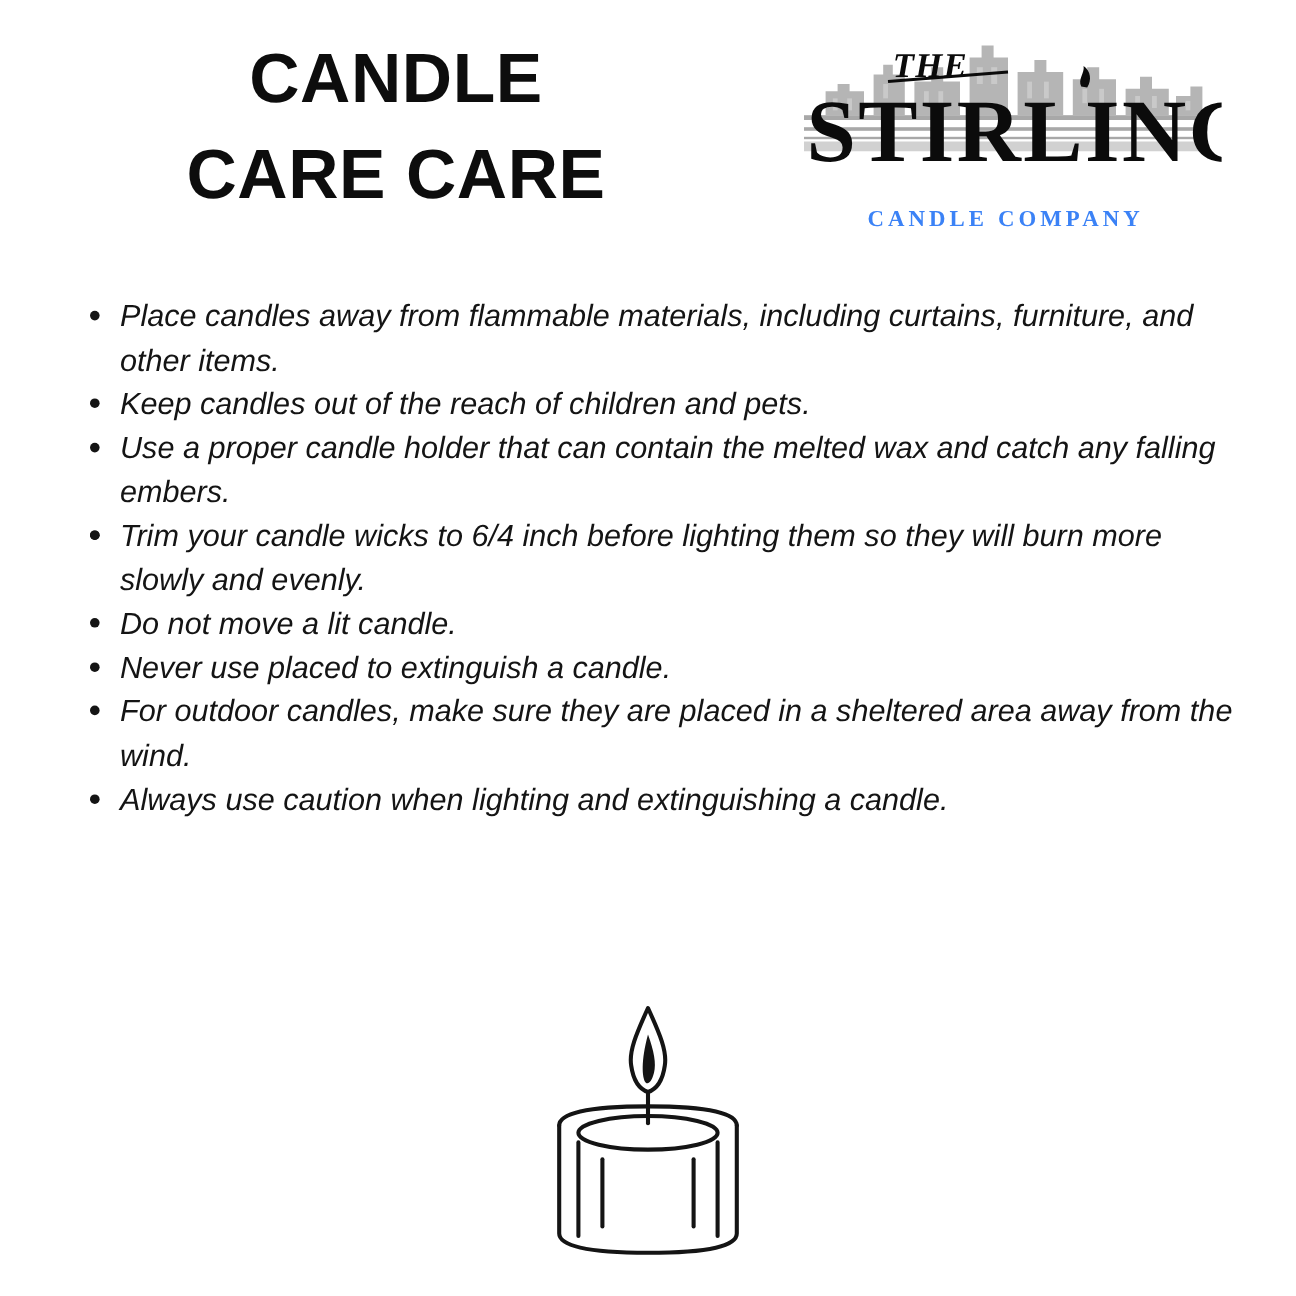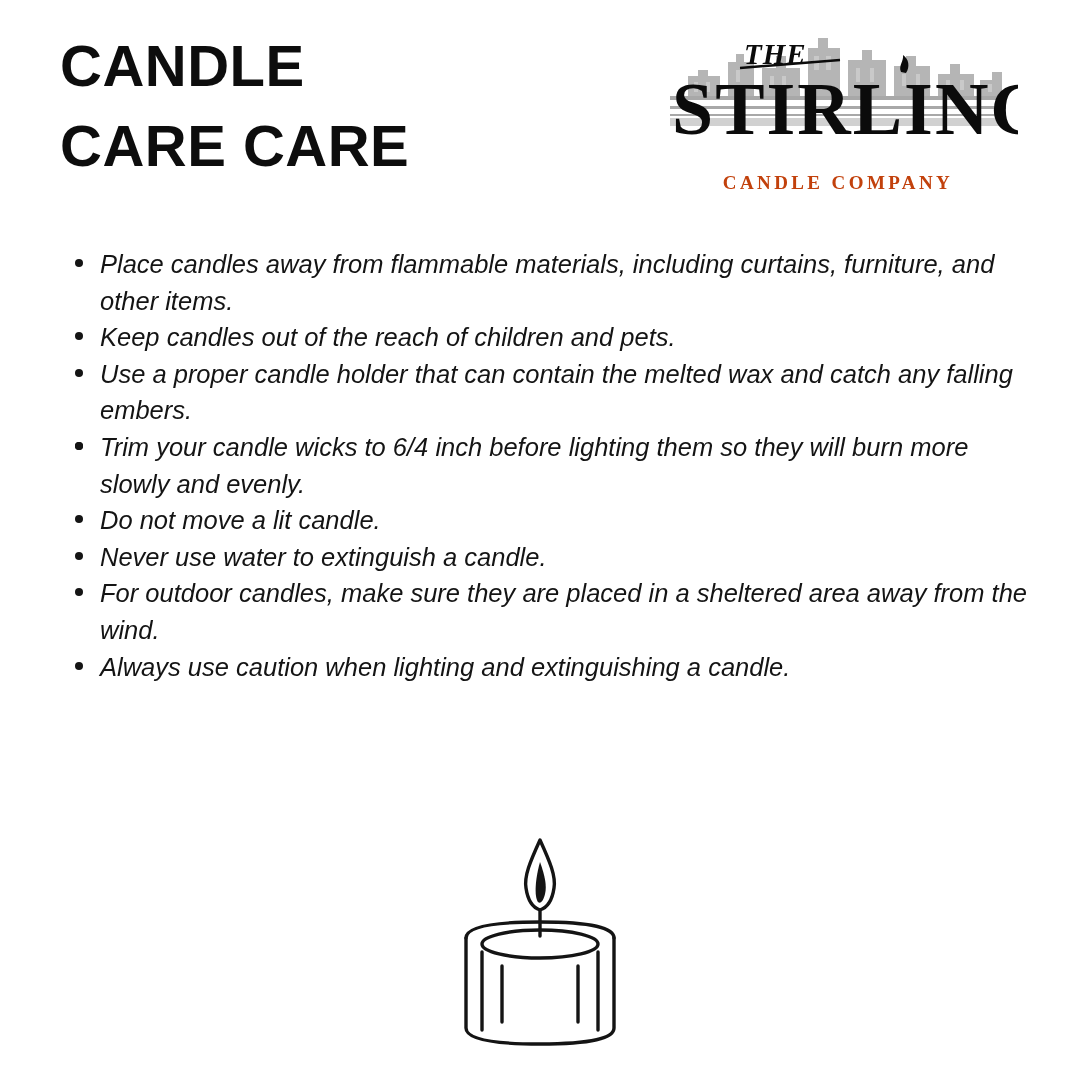--- a/index.html
+++ b/index.html
@@ -30,21 +30,21 @@
     height: 215px;
     display: flex;
     align-items: flex-start;
     justify-content: space-between;
   }
 
   .title-block {
     margin-top: 26px;
     margin-left: 60px;
     width: 540px;
-    text-align: left;
+    text-align: center;
   }
 
   .title-line {
     font-family: "Liberation Sans", sans-serif;
     font-weight: bold;
     font-size: 58px;
     line-height: 1.38;
     letter-spacing: 0.5px;
     color: #0d0d0d;
     white-space: nowrap;
@@ -79,21 +79,21 @@
   .logo-sub {
     position: absolute;
     left: 0;
     bottom: 4px;
     width: 360px;
     text-align: center;
     font-family: "Liberation Serif", serif;
     font-size: 19px;
     letter-spacing: 3.4px;
     font-weight: bold;
-    color: #c2410c;
+    color: #3b82f6;
   }
 
   
   .care-list {
     position: absolute;
     top: 246px;
     left: 68px;
     width: 970px;
     margin: 0;
     padding: 0;
@@ -212,21 +212,21 @@
     <li class="care-item">
       <span class="dot"></span>
       <span>Trim your candle wicks to 6/4 inch before lighting them so they will burn more slowly and evenly.</span>
     </li>
     <li class="care-item">
       <span class="dot"></span>
       <span>Do not move a lit candle.</span>
     </li>
     <li class="care-item">
       <span class="dot"></span>
-      <span>Never use water to extinguish a candle.</span>
+      <span>Never use placed to extinguish a candle.</span>
     </li>
     <li class="care-item">
       <span class="dot"></span>
       <span>For outdoor candles, make sure they are placed in a sheltered area away from the wind.</span>
     </li>
     <li class="care-item">
       <span class="dot"></span>
       <span>Always use caution when lighting and extinguishing a candle.</span>
     </li>
   </ul>

